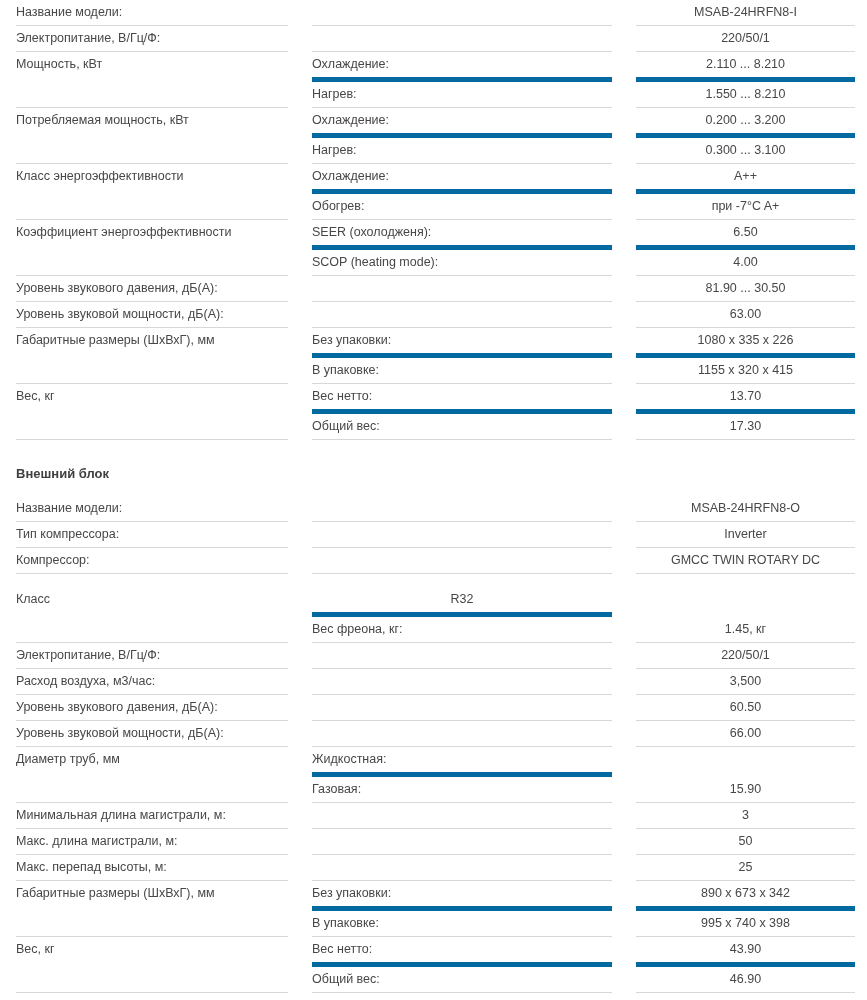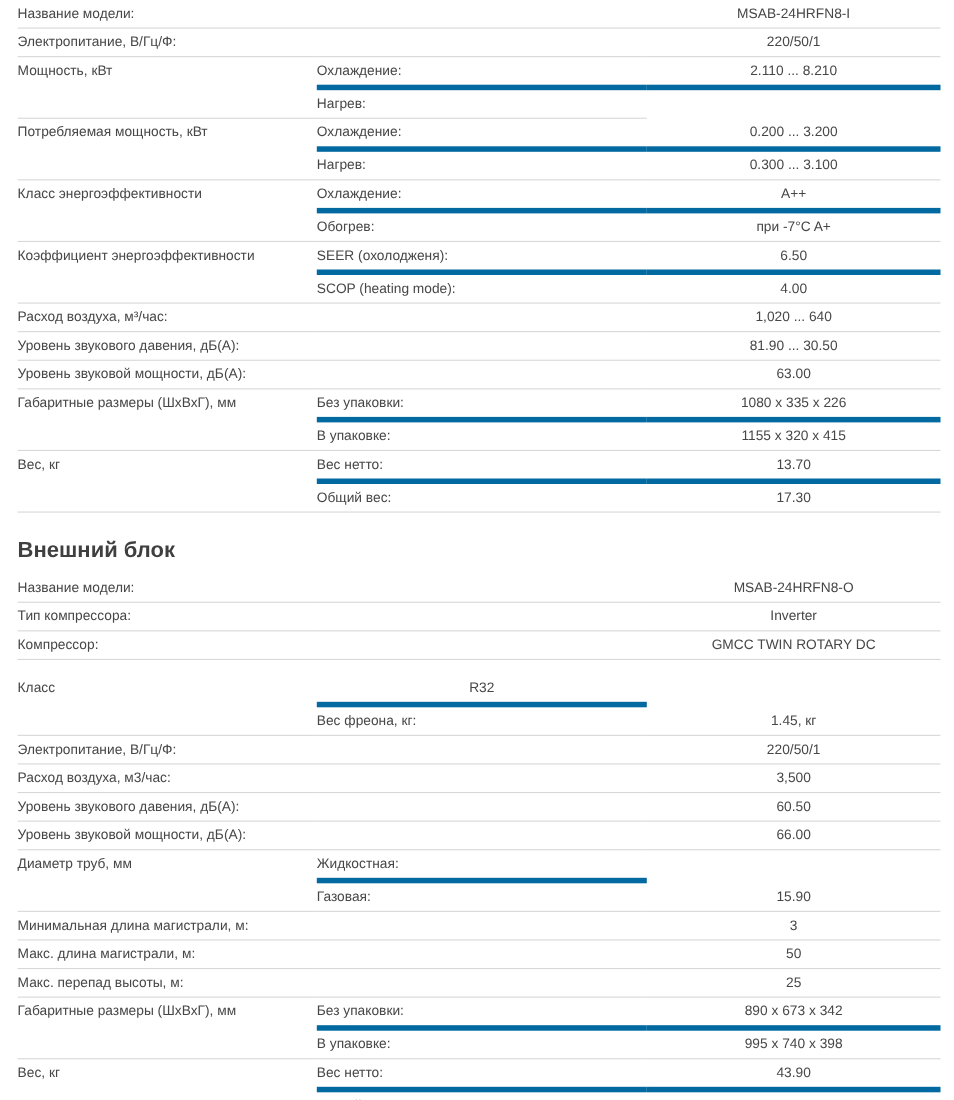--- a/index.html
+++ b/index.html
@@ -14,37 +14,38 @@
     height: 1000px;
     box-sizing: border-box;
     padding: 0 12px 0 16px;
     overflow: hidden;
   }
   .tbl { width: 100%; }
   .row {
     display: grid;
     grid-template-columns: 272px 300px 1fr;
     align-items: stretch;
+    gap: 24px;
   }
   .cell {
     font-size: 12.5px;
     line-height: 13px;
     padding: 6px 0 6px 0;
     white-space: nowrap;
   }
   .cell.val { text-align: center; }
   
   .row.full .cell { border-bottom: 1px solid #d8d8d8; }
   
   .row.part .cell.sub,
   .row.part .cell.val { border-bottom: 5px solid #0369a1; }
   
   .row.gap .cell { padding-top: 19px; }
   .section-title {
-    font-size: 20px;
+    font-size: 13px;
     font-weight: bold;
     color: #3f3f3f;
     margin: 25px 0 13px 0;
     line-height: 18px;
   }
 </style>
 </head>
 <body>
 
 <div class="page">
@@ -61,20 +62,21 @@
       <div class="cell val">220/50/1</div>
     </div>
     <div class="row part">
       <div class="cell label">Мощность, кВт</div>
       <div class="cell sub">Охлаждение:</div>
       <div class="cell val">2.110 ... 8.210</div>
     </div>
     <div class="row full">
       <div class="cell label"></div>
       <div class="cell sub">Нагрев:</div>
+      <div class="cell val">1.550 ... 8.210</div>
     </div>
     <div class="row part">
       <div class="cell label">Потребляемая мощность, кВт</div>
       <div class="cell sub">Охлаждение:</div>
       <div class="cell val">0.200 ... 3.200</div>
     </div>
     <div class="row full">
       <div class="cell label"></div>
       <div class="cell sub">Нагрев:</div>
       <div class="cell val">0.300 ... 3.100</div>
@@ -93,25 +95,20 @@
       <div class="cell label">Коэффициент энергоэффективности</div>
       <div class="cell sub">SEER (охолодженя):</div>
       <div class="cell val">6.50</div>
     </div>
     <div class="row full">
       <div class="cell label"></div>
       <div class="cell sub">SCOP (heating mode):</div>
       <div class="cell val">4.00</div>
     </div>
     <div class="row full">
-      <div class="cell label">Расход воздуха, м³/час:</div>
-      <div class="cell sub"></div>
-      <div class="cell val">1,020 ... 640</div>
-    </div>
-    <div class="row full">
       <div class="cell label">Уровень звукового давения, дБ(А):</div>
       <div class="cell sub"></div>
       <div class="cell val">81.90 ... 30.50</div>
     </div>
     <div class="row full">
       <div class="cell label">Уровень звуковой мощности, дБ(А):</div>
       <div class="cell sub"></div>
       <div class="cell val">63.00</div>
     </div>
     <div class="row part">

